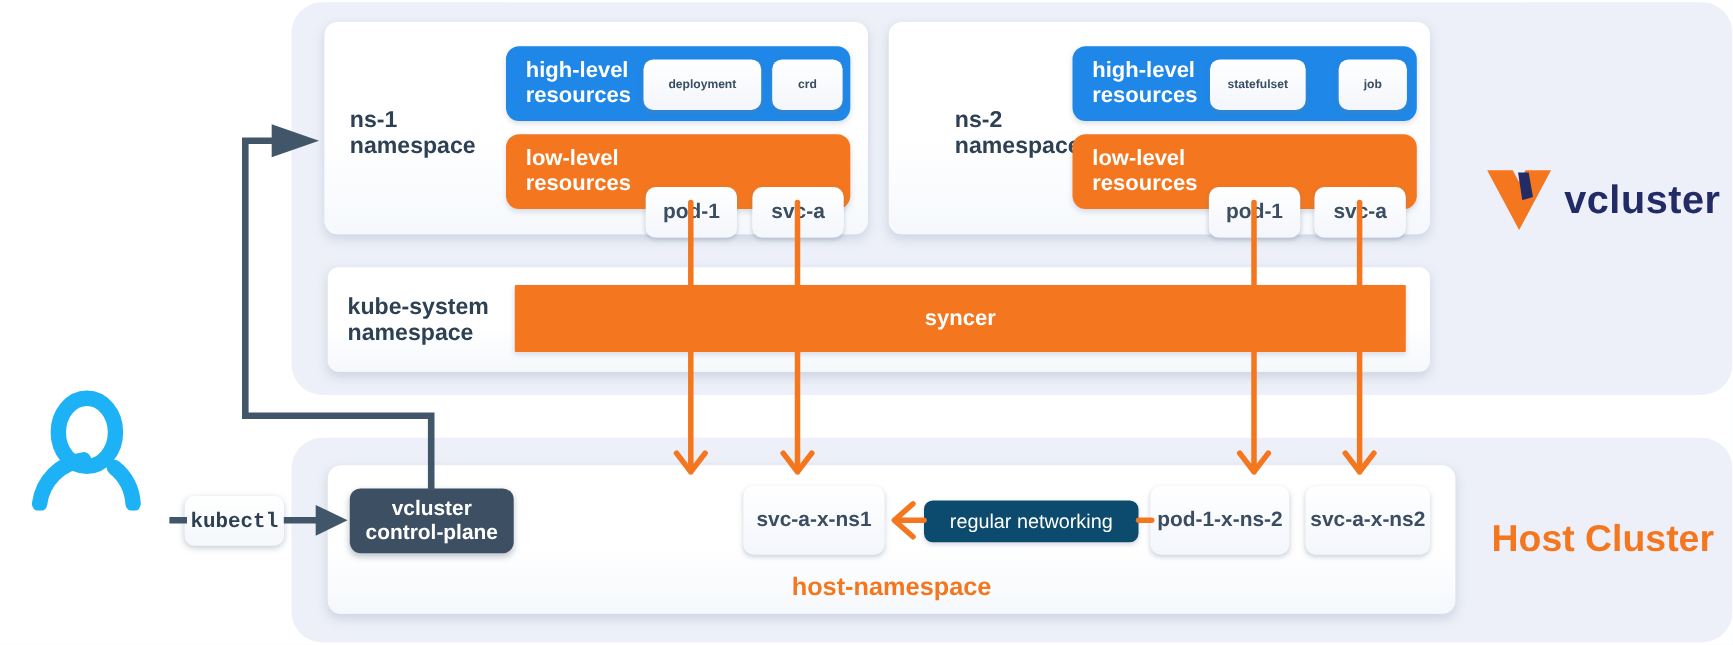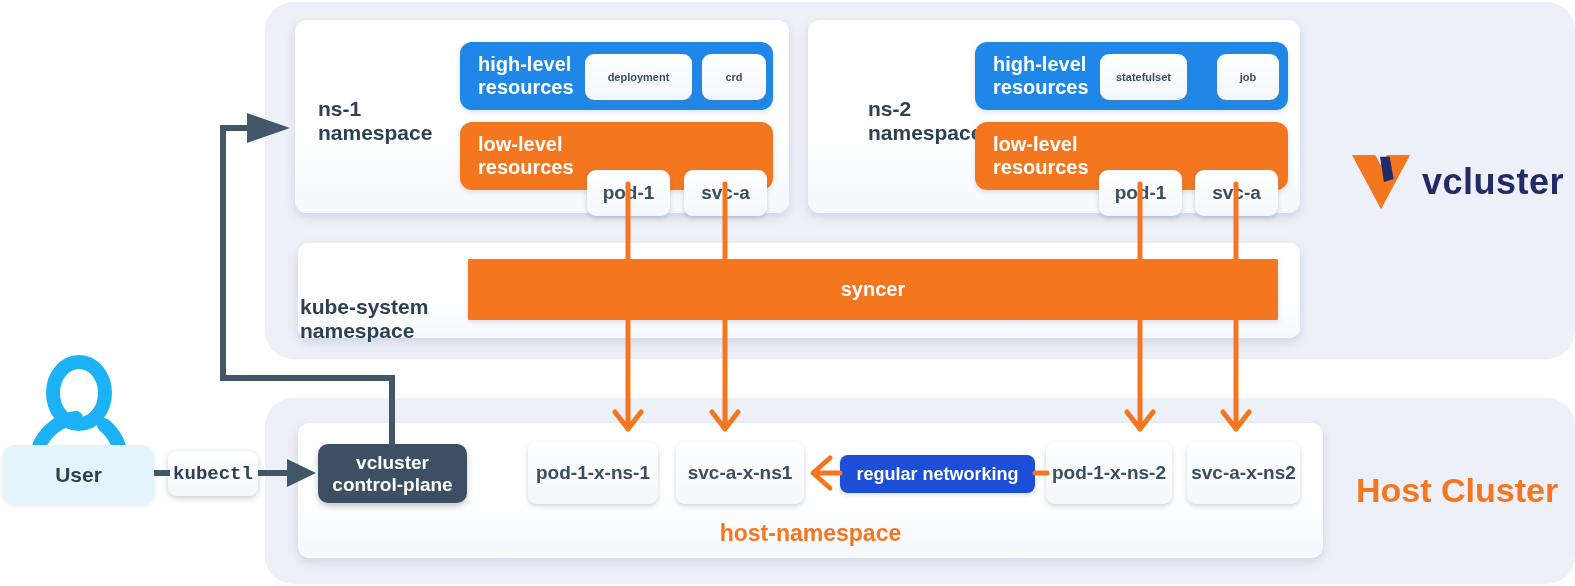--- a/index.html
+++ b/index.html
@@ -22,22 +22,22 @@
   .chip.small{font-size:11px;font-weight:bold;text-align:center;}
   .chip.big{font-size:19px;font-weight:bold;margin-top:36px;}
   .syncer{background:#F4771F;border-radius:1px;display:flex;align-items:center;justify-content:center;
           color:#fff;font-size:20px;font-weight:bold;box-shadow:0 2px 5px rgba(125,140,170,.25);}
   .hostbox{background:linear-gradient(180deg,#ffffff,#f3f6fb);border-radius:9px;display:flex;align-items:center;
            justify-content:center;font-size:19px;font-weight:bold;color:#3A4D61;
            box-shadow:0 2px 5px rgba(110,125,150,.35);}
   .cpbox{background:#3D5063;border-radius:10px;display:flex;align-items:center;justify-content:center;
          color:#fff;font-size:19px;font-weight:bold;line-height:22px;text-align:center;white-space:pre-line;
          box-shadow:0 3px 6px rgba(80,95,115,.35);}
-  .regnet{background:#1d4ed8;border-radius:8px;display:flex;align-items:center;justify-content:center;
-          color:#fff;font-size:18px;font-weight:bold;box-shadow:0 2px 4px rgba(125,140,170,.3);}
+  .regnet{background:#0c4a6e;border-radius:8px;display:flex;align-items:center;justify-content:center;
+          color:#fff;font-size:18px;font-weight:normal;box-shadow:0 2px 4px rgba(125,140,170,.3);}
   .orange-text{color:#F4771F;font-weight:bold;}
   .userbox{background:#E3F4FD;border-radius:12px;display:flex;align-items:center;justify-content:center;
            font-size:21px;font-weight:bold;color:#2E4154;box-shadow:0 2px 5px rgba(125,140,170,.2);}
   .kubectlbox{background:linear-gradient(180deg,#ffffff,#f4f7fb);border-radius:9px;display:flex;align-items:center;
            justify-content:center;font-size:19px;font-weight:bold;color:#2E4154;
            box-shadow:0 2px 6px rgba(110,125,150,.4);}
   .logotext{font-size:36px;font-weight:bold;color:#232B66;letter-spacing:.5px;}
   .hostcluster{font-size:34px;font-weight:bold;color:#F4771F;}
   .overlay{position:absolute;left:0;top:0;width:1575px;height:586px;pointer-events:none;}
 </style>
@@ -76,53 +76,51 @@
   <div class="abs chip small" style="left:1100px;top:54px;width:87px;height:46px;">statefulset</div>
   <div class="abs chip small" style="left:1217px;top:54px;width:62px;height:46px;">job</div>
   <div class="abs res-box orange" style="left:975px;top:122px;width:313px;height:68px;">
     <span class="res-label">low-level
 resources</span>
   </div>
   <div class="abs chip big" style="left:1099px;top:134px;width:83px;height:46px;">pod-1</div>
   <div class="abs chip big" style="left:1195px;top:134px;width:83px;height:46px;">svc-a</div>
 
   <div class="abs card" style="left:298px;top:243px;width:1002px;height:95px;border-radius:10px;"></div>
-  <div class="abs ns-label" style="left:300px;top:267px;margin-top:28px;">kube-system
+  <div class="abs ns-label" style="left:316px;top:267px;">kube-system
 namespace</div>
   <div class="abs syncer" style="left:468px;top:259px;width:810px;height:61px;">syncer</div>
 
   <div class="abs" style="left:1350px;top:150px;display:flex;align-items:center;gap:10px;">
     <svg width="62" height="64" viewBox="0 0 64 62">
       <polygon fill="#F4771F" points="2,3 26,3 32,14 38,3 62,3 32,59"></polygon>
       <polygon fill="#232B66" points="31,5 41,5 45,28 35,31"></polygon>
     </svg>
     <span class="logotext">vcluster</span>
   </div>
 
   <div class="abs card" style="left:298px;top:423px;width:1025px;height:135px;"></div>
 
   <div class="abs cpbox" style="left:318px;top:444px;width:149px;height:59px;">vcluster
 control-plane</div>
 
-  <div class="abs hostbox" style="left:528px;top:442px;width:130px;height:62px;">pod-1-x-ns-1</div>
   <div class="abs hostbox" style="left:676px;top:442px;width:128px;height:62px;">svc-a-x-ns1</div>
   <div class="abs regnet" style="left:840px;top:455px;width:195px;height:38px;">regular networking</div>
   <div class="abs hostbox" style="left:1046px;top:442px;width:126px;height:62px;">pod-1-x-ns-2</div>
   <div class="abs hostbox" style="left:1187px;top:442px;width:113px;height:62px;">svc-a-x-ns2</div>
 
   <div class="abs orange-text" style="left:298px;top:520px;width:1025px;text-align:center;font-size:23px;">host-namespace</div>
 
   <div class="abs hostcluster" style="left:1356px;top:471px;">Host Cluster</div>
 
   <svg class="abs" style="left:24px;top:352px;" width="110" height="112" viewBox="0 0 110 112">
     <ellipse cx="55" cy="41" rx="26" ry="31" fill="none" stroke="#1CB2F5" stroke-width="14"></ellipse>
     <path d="M12,106 A46 46 0 0 1 52,66" fill="none" stroke="#1CB2F5" stroke-width="14" stroke-linecap="round"></path>
     <path d="M80,73 A46 46 0 0 1 97,106" fill="none" stroke="#1CB2F5" stroke-width="14" stroke-linecap="round"></path>
   </svg>
-  <div class="abs userbox" style="left:3px;top:445px;width:151px;height:59px;">User</div>
   <div class="abs kubectlbox" style="left:168px;top:451px;width:90px;height:45px;font-family:Liberation Mono, monospace;">kubectl</div>
 
   <svg class="overlay" viewBox="0 0 1575 586">
     <g stroke="#F4771F" stroke-width="5" fill="none" stroke-linecap="round" stroke-linejoin="round">
       <path d="M628,184 V429 M615,412 L628,429 L641,412"></path>
       <path d="M725,184 V429 M712,412 L725,429 L738,412"></path>
       <path d="M1140,184 V429 M1127,412 L1140,429 L1153,412"></path>
       <path d="M1236,184 V429 M1223,412 L1236,429 L1249,412"></path>
       <path d="M840,473 H815 M830,458 L813,473 L830,488"></path>
       <path d="M1035,473 H1047"></path>

